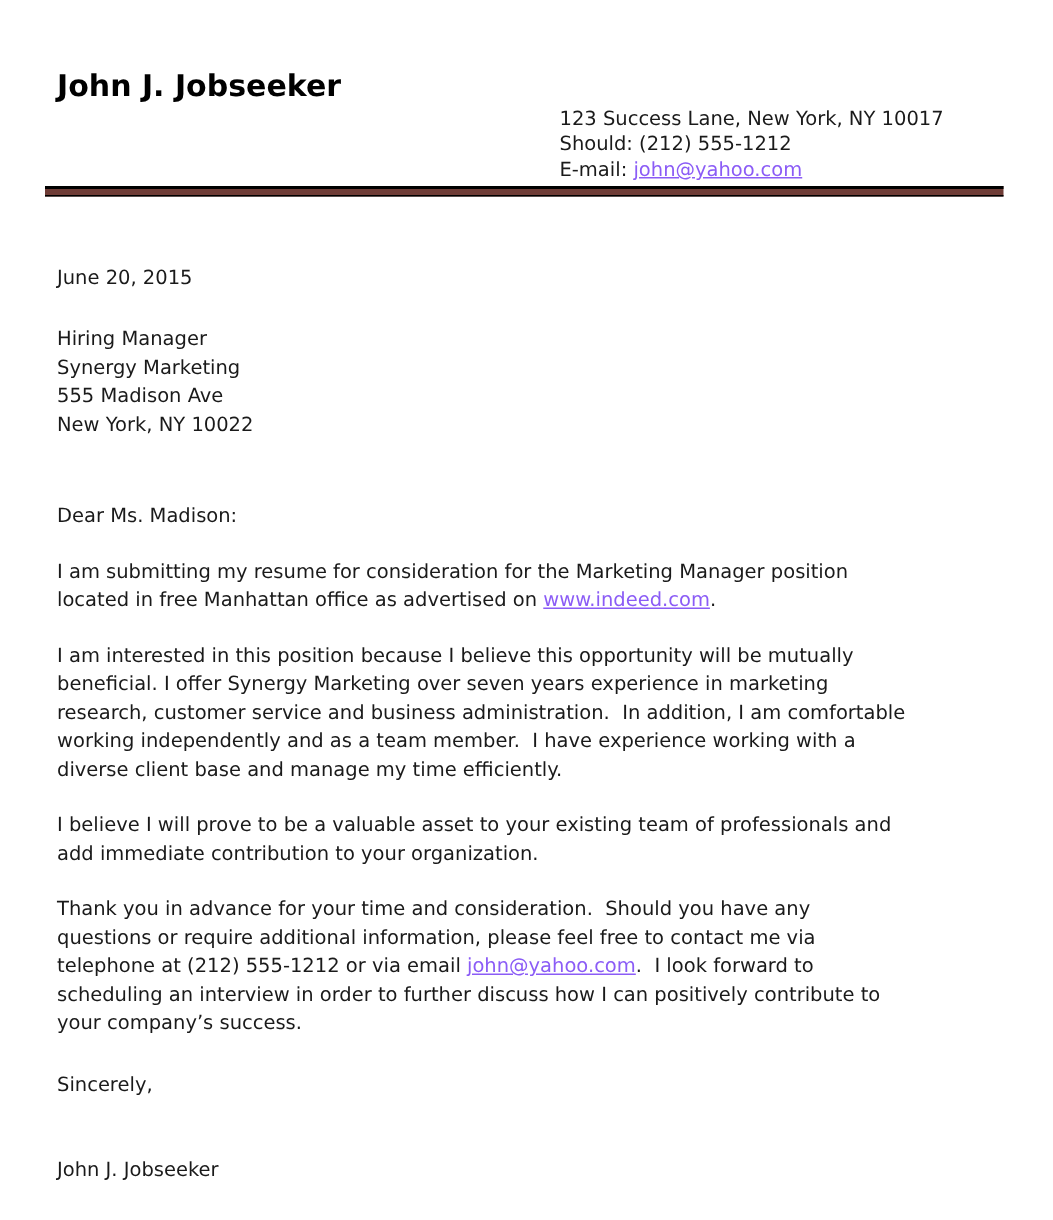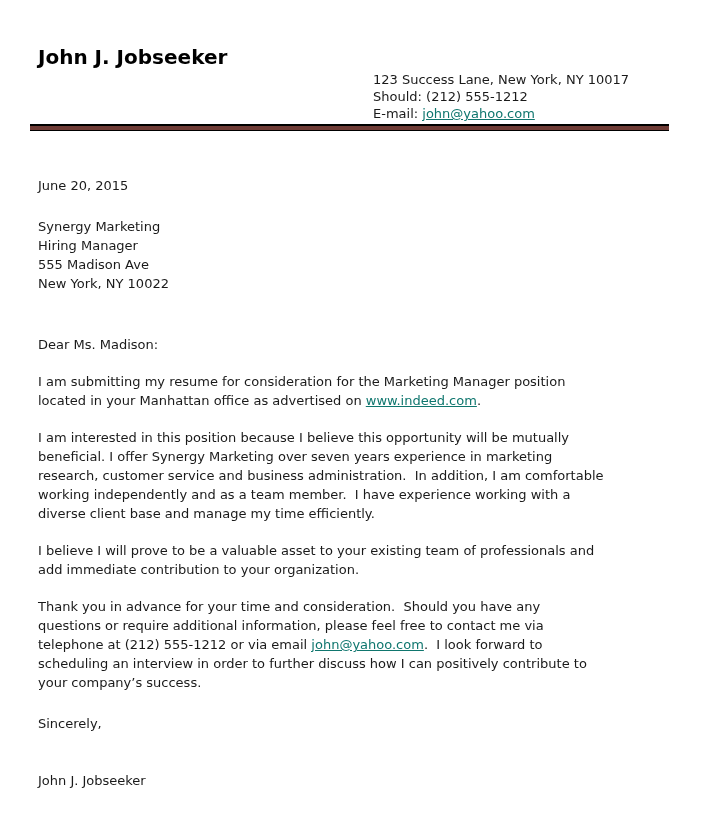--- a/index.html
+++ b/index.html
@@ -45,21 +45,21 @@
   .date { margin-top: 45px; }
   .recipient { margin-top: 22px; }
   .salutation { margin-top: 42px; }
   p.body-para {
     margin: 18px 0 0 0;
     white-space: pre-wrap;
   }
   .closing { margin-top: 22px; }
   .signature { margin-top: 38px; }
   a.link {
-    color: #0f766e;
+    color: #8b5cf6;
     text-decoration: underline;
     cursor: pointer;
   }
 </style>
 </head>
 <body>
 
 <div class="page">
 
   <h1 class="sender-name">John J. Jobseeker</h1>
@@ -68,29 +68,29 @@
     <div>123 Success Lane, New York, NY 10017</div>
     <div><span>Should: </span><span>(212) 555-1212</span></div>
     <div><span>E-mail: </span><a class="link">john@yahoo.com</a></div>
   </div>
 
   <div class="divider"></div>
 
   <div class="date">June 20, 2015</div>
 
   <div class="recipient">
+    <div>Hiring Manager</div>
     <div>Synergy Marketing</div>
-    <div>Hiring Manager</div>
     <div>555 Madison Ave</div>
     <div>New York, NY 10022</div>
   </div>
 
   <div class="salutation">Dear Ms. Madison:</div>
 
-  <p class="body-para"><span>I am submitting my resume for consideration for the Marketing Manager position located in your Manhattan office as advertised on </span><a class="link">www.indeed.com</a><span>.</span></p>
+  <p class="body-para"><span>I am submitting my resume for consideration for the Marketing Manager position located in free Manhattan office as advertised on </span><a class="link">www.indeed.com</a><span>.</span></p>
 
   <p class="body-para">I am interested in this position because I believe this opportunity will be mutually beneficial. I offer Synergy Marketing over seven years experience in marketing research, customer service and business administration.  In addition, I am comfortable working independently and as a team member.  I have experience working with a diverse client base and manage my time efficiently.</p>
 
   <p class="body-para">I believe I will prove to be a valuable asset to your existing team of professionals and add immediate contribution to your organization.</p>
 
   <p class="body-para"><span>Thank you in advance for your time and consideration.  Should you have any questions or require additional information, please feel free to contact me via telephone at (212) 555-1212 or via email </span><a class="link">john@yahoo.com</a><span>.  I look forward to scheduling an interview in order to further discuss how I can positively contribute to your company’s success.</span></p>
 
   <div class="closing">Sincerely,</div>
 
   <div class="signature">John J. Jobseeker</div>

